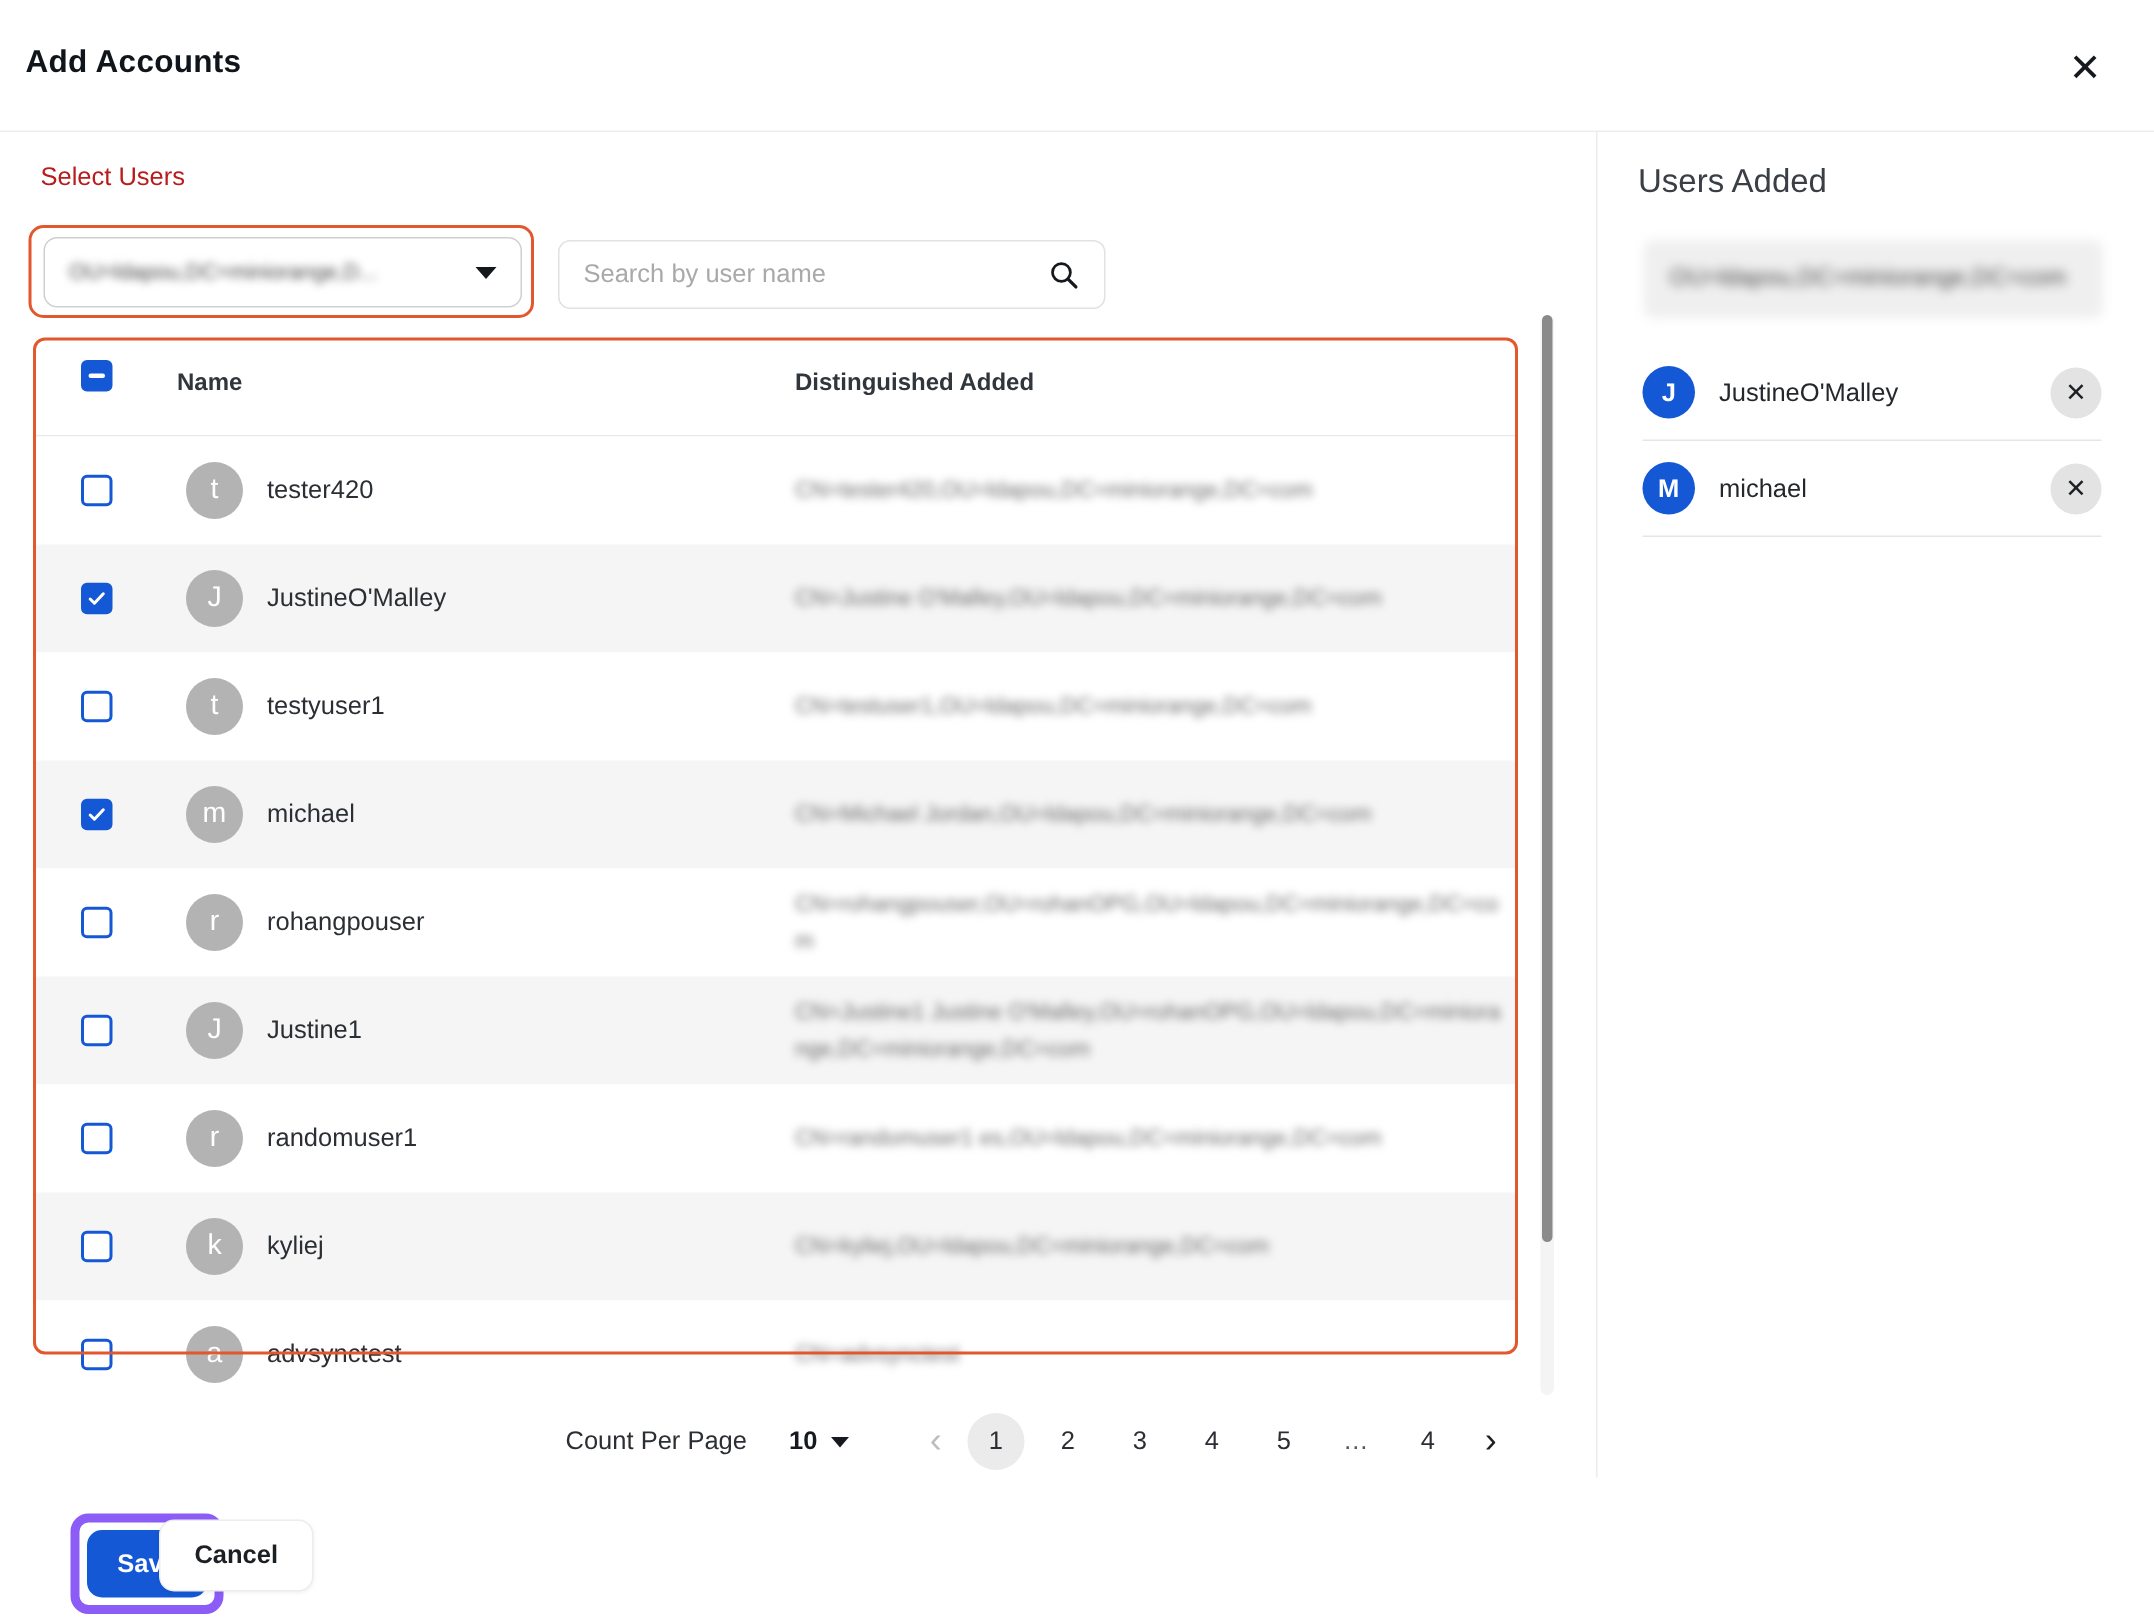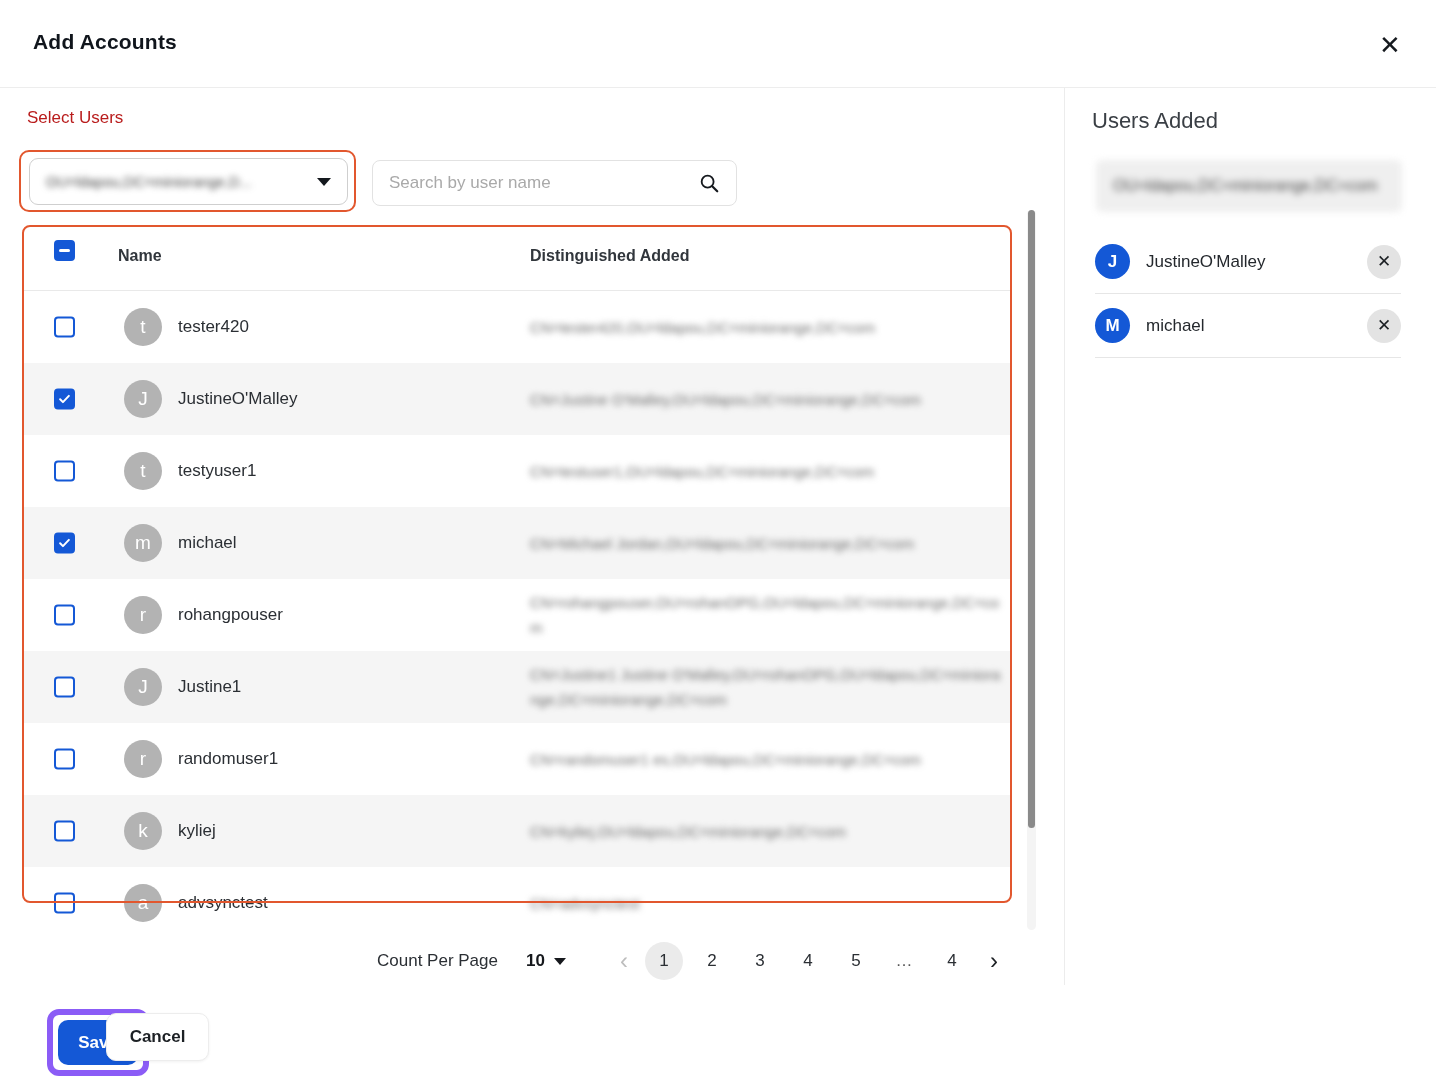--- a/index.html
+++ b/index.html
@@ -2,21 +2,21 @@
 <html><head>
 <meta charset="utf-8">
 <style>
   * { margin:0; padding:0; box-sizing:border-box; }
   html,body { background:#fff; }
   body { font-family:"Liberation Sans", sans-serif; color:#23272b; }
   .modal { position:relative; width:1436px; height:1081px; background:#fff; overflow:hidden; }
 
   
   .modal-header { position:absolute; left:0; top:0; width:100%; height:88px; border-bottom:1px solid #ededed; }
-  .modal-title { position:absolute; left:17px; top:30px; font-size:21px; font-weight:bold; color:#10151c; letter-spacing:.2px;margin-left:16px; }
+  .modal-title { position:absolute; left:17px; top:30px; font-size:21px; font-weight:bold; color:#10151c; letter-spacing:.2px; }
   .close-btn { position:absolute; right:30px; top:29px; width:32px; height:32px; border:none; background:none; cursor:pointer; font-size:26px; line-height:30px; color:#15191e; font-weight:400; }
 
   
   .select-users-label { position:absolute; left:27px; top:108px; font-size:17px; color:#b91c1c; }
 
   .ou-wrap { position:absolute; left:19px; top:150px; width:337px; height:62px; border:2px solid #e2572e; border-radius:10px; }
   .ou-dropdown { position:absolute; left:8px; top:6px; width:319px; height:47px; background:#fff; border:1px solid #cfcfcf; border-radius:9px; display:flex; align-items:center; padding:0 16px; cursor:pointer; }
   .ou-value { flex:1; font-size:14.5px; color:#4a4a4a; filter:blur(3px); white-space:nowrap; overflow:hidden; }
   .caret-down { width:0; height:0; border-left:7px solid transparent; border-right:7px solid transparent; border-top:8px solid #14181d; margin-left:10px; }
 

